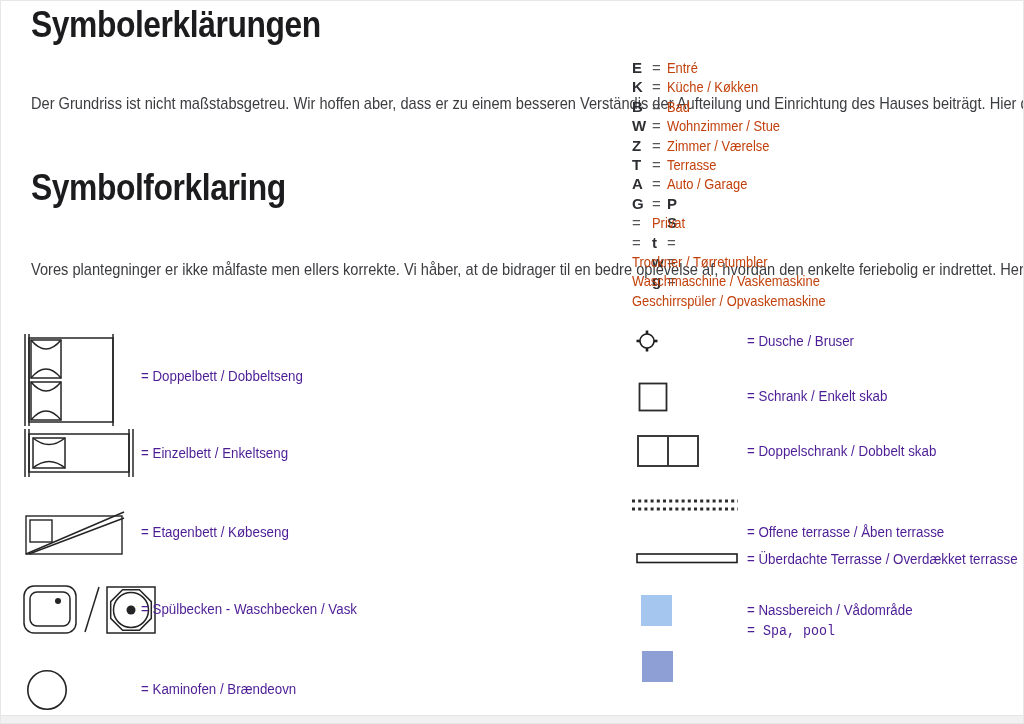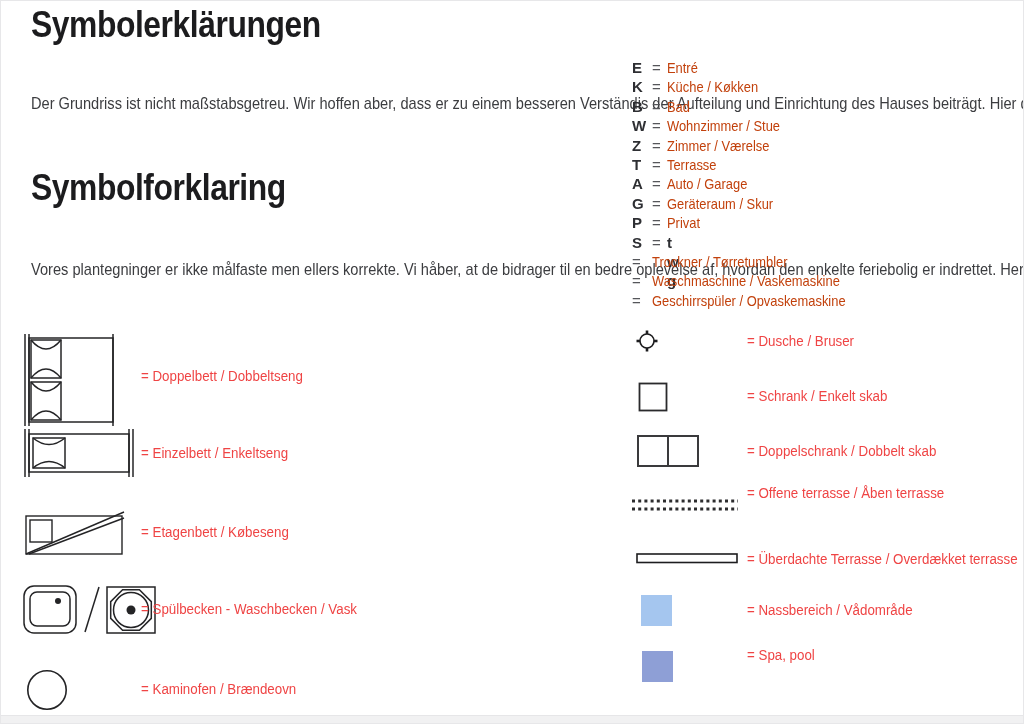--- a/index.html
+++ b/index.html
@@ -57,21 +57,21 @@
     font-size: 15px;
   }
   .abbrev-letter { font-weight: bold; color: #2e2f33; }
   .abbrev-eq { color: #55565a; }
   .abbrev-label { color: #c2410c; }
 
   .sym-label {
     position: absolute;
     font-size: 15.5px;
     line-height: 20px;
-    color: #ef4444;
+    color: #4c1d95;
   }
   .left-label { left: 140px; }
   .right-label { left: 746px; }
 
   .icon-abs { position: absolute; }
   .icon-abs svg { display: block; }
 
   .swatch {
     position: absolute;
     width: 31px;
@@ -118,21 +118,20 @@
       <span class="abbrev-eq">=</span>
       <span class="abbrev-label"><span class="cx">Zimmer / Værelse</span></span>
     <span class="abbrev-letter">T</span>
       <span class="abbrev-eq">=</span>
       <span class="abbrev-label"><span class="cx">Terrasse</span></span>
     <span class="abbrev-letter">A</span>
       <span class="abbrev-eq">=</span>
       <span class="abbrev-label"><span class="cx">Auto / Garage</span></span>
     <span class="abbrev-letter">G</span>
       <span class="abbrev-eq">=</span>
-      <span class="abbrev-label"><span class="cx">Geräteraum / Skur</span></span>
     <span class="abbrev-letter">P</span>
       <span class="abbrev-eq">=</span>
       <span class="abbrev-label"><span class="cx">Privat</span></span>
     <span class="abbrev-letter">S</span>
       <span class="abbrev-eq">=</span>
     <span class="abbrev-letter">t</span>
       <span class="abbrev-eq">=</span>
       <span class="abbrev-label"><span class="cx">Trockner / Tørretumbler</span></span>
     <span class="abbrev-letter">w</span>
       <span class="abbrev-eq">=</span>
@@ -228,29 +227,29 @@
     </svg>
   </div>
   <div class="sym-label right-label" style="top:440px;"><span class="cx">= Doppelschrank / Dobbelt skab</span></div>
 
   <div class="icon-abs" style="left:631px; top:497px;">
     <svg width="106" height="14" viewBox="0 0 106 14" fill="none" stroke="#2c2c2e" stroke-width="3">
       <line x1="0" y1="3" x2="106" y2="3" stroke-dasharray="3 3.2"></line>
       <line x1="0" y1="11" x2="106" y2="11" stroke-dasharray="3 3.2"></line>
     </svg>
   </div>
-  <div class="sym-label right-label" style="top:482px;"><span class="cx">= Offene terrasse / Åben terrasse</span></div>
+  <div class="sym-label right-label" style="top:521px;"><span class="cx">= Offene terrasse / Åben terrasse</span></div>
 
   <div class="icon-abs" style="left:635px; top:552px;">
     <svg width="102" height="11" viewBox="0 0 102 11" fill="none" stroke="#1d1d1f" stroke-width="1.6">
       <rect x="1" y="1" width="100" height="8.5"></rect>
     </svg>
   </div>
   <div class="sym-label right-label" style="top:548px;"><span class="cx">= Überdachte Terrasse / Overdækket terrasse</span></div>
 
   <div class="swatch" style="left: 640px; top: 594px; background-color: rgb(165, 198, 239);"></div>
   <div class="sym-label right-label" style="top:599px;"><span class="cx">= Nassbereich / Vådområde</span></div>
 
   <div class="swatch" style="left: 641px; top: 650px; background-color: rgb(142, 159, 214);"></div>
-  <div class="sym-label right-label" style="top:644px;"><span class="cx">= Spa, pool</span></div>
+  <div class="sym-label right-label" style="top:620px;font-family:Liberation Mono, monospace;"><span class="cx">= Spa, pool</span></div>
 
   <div class="page-bottom-strip"></div>
 </div>
 
 </body></html>

